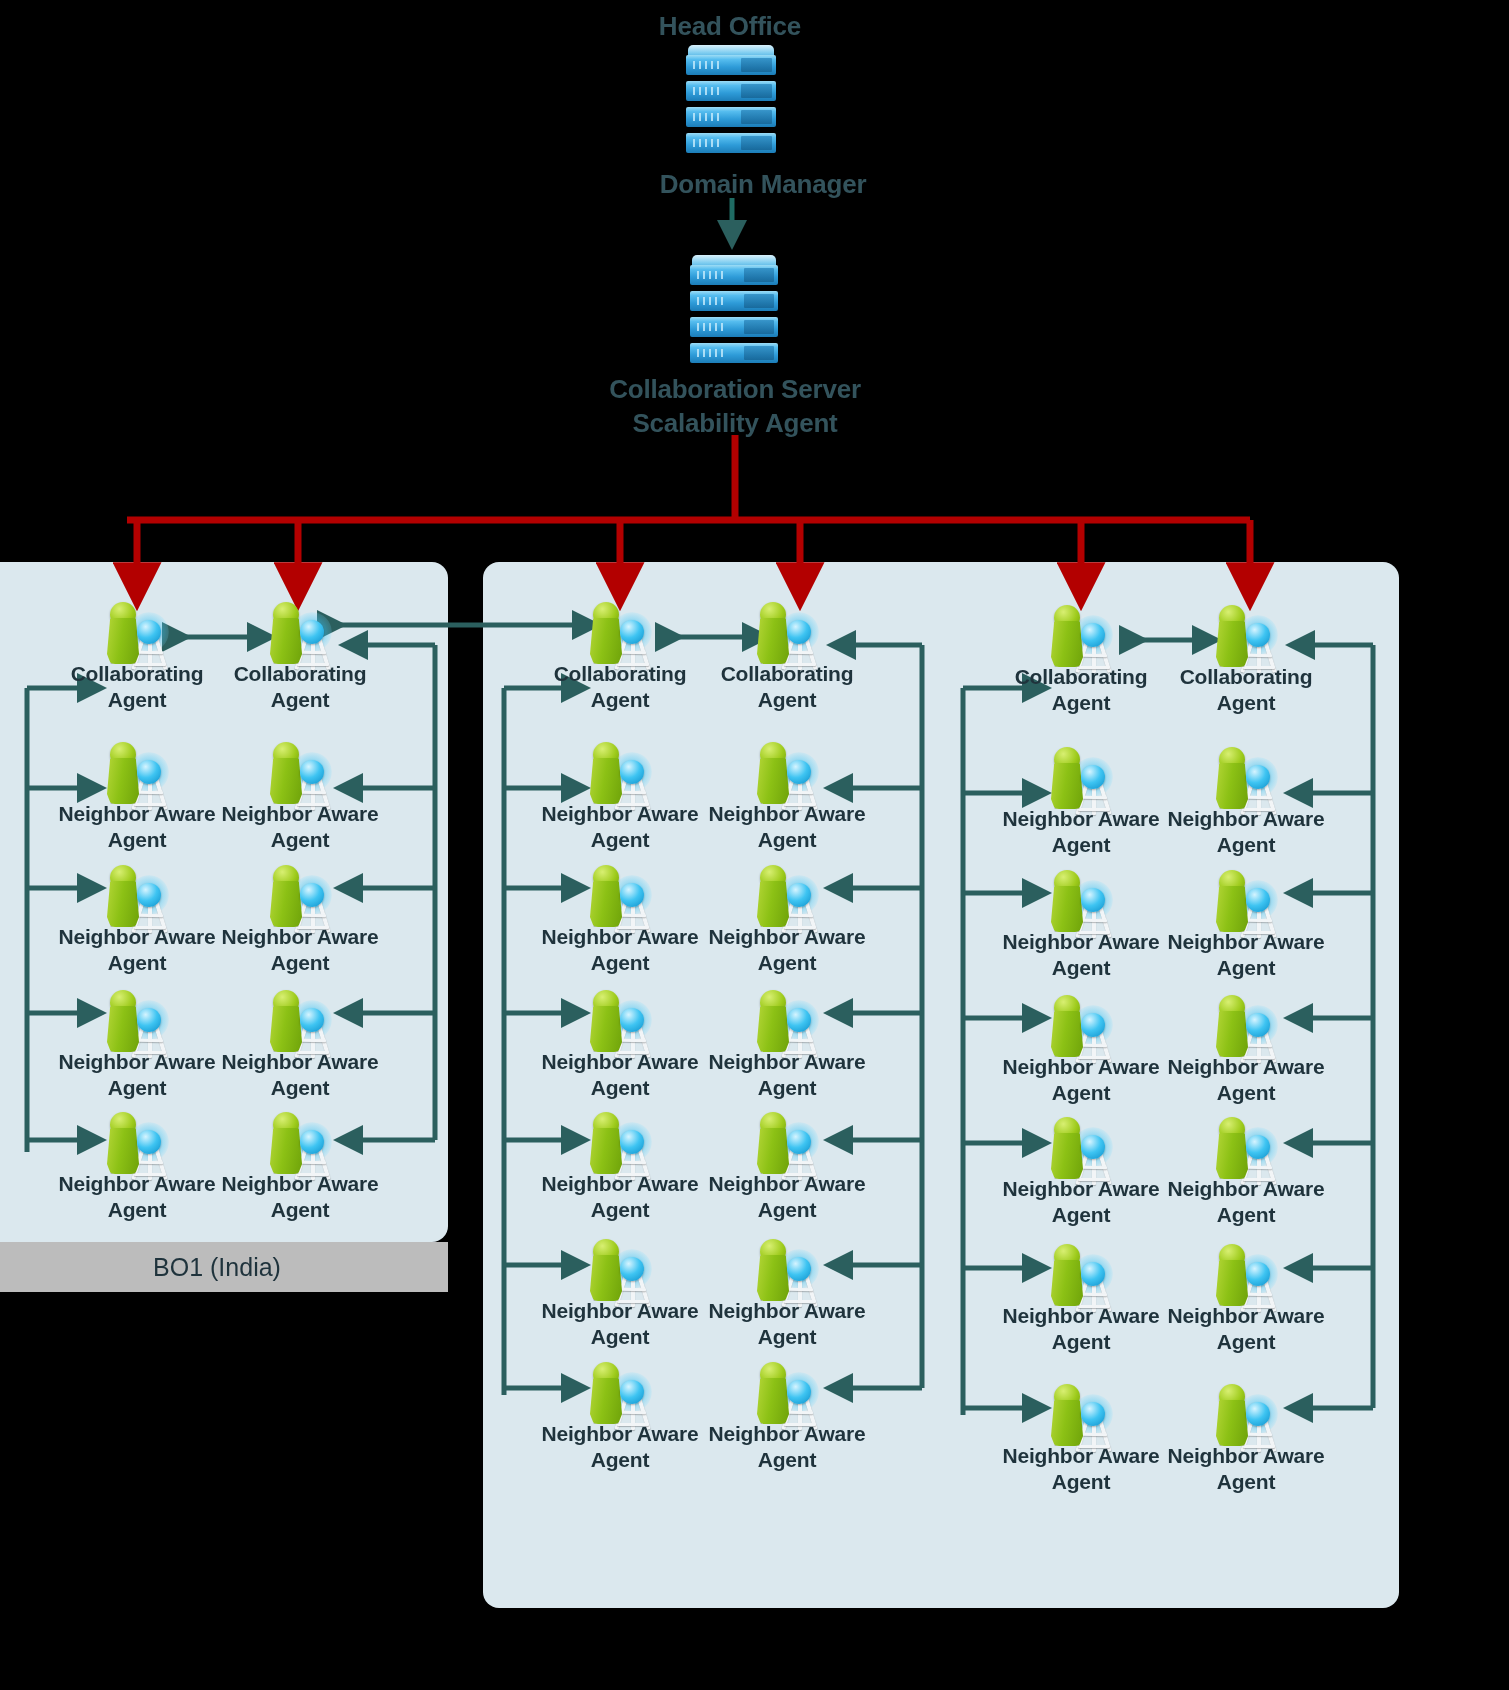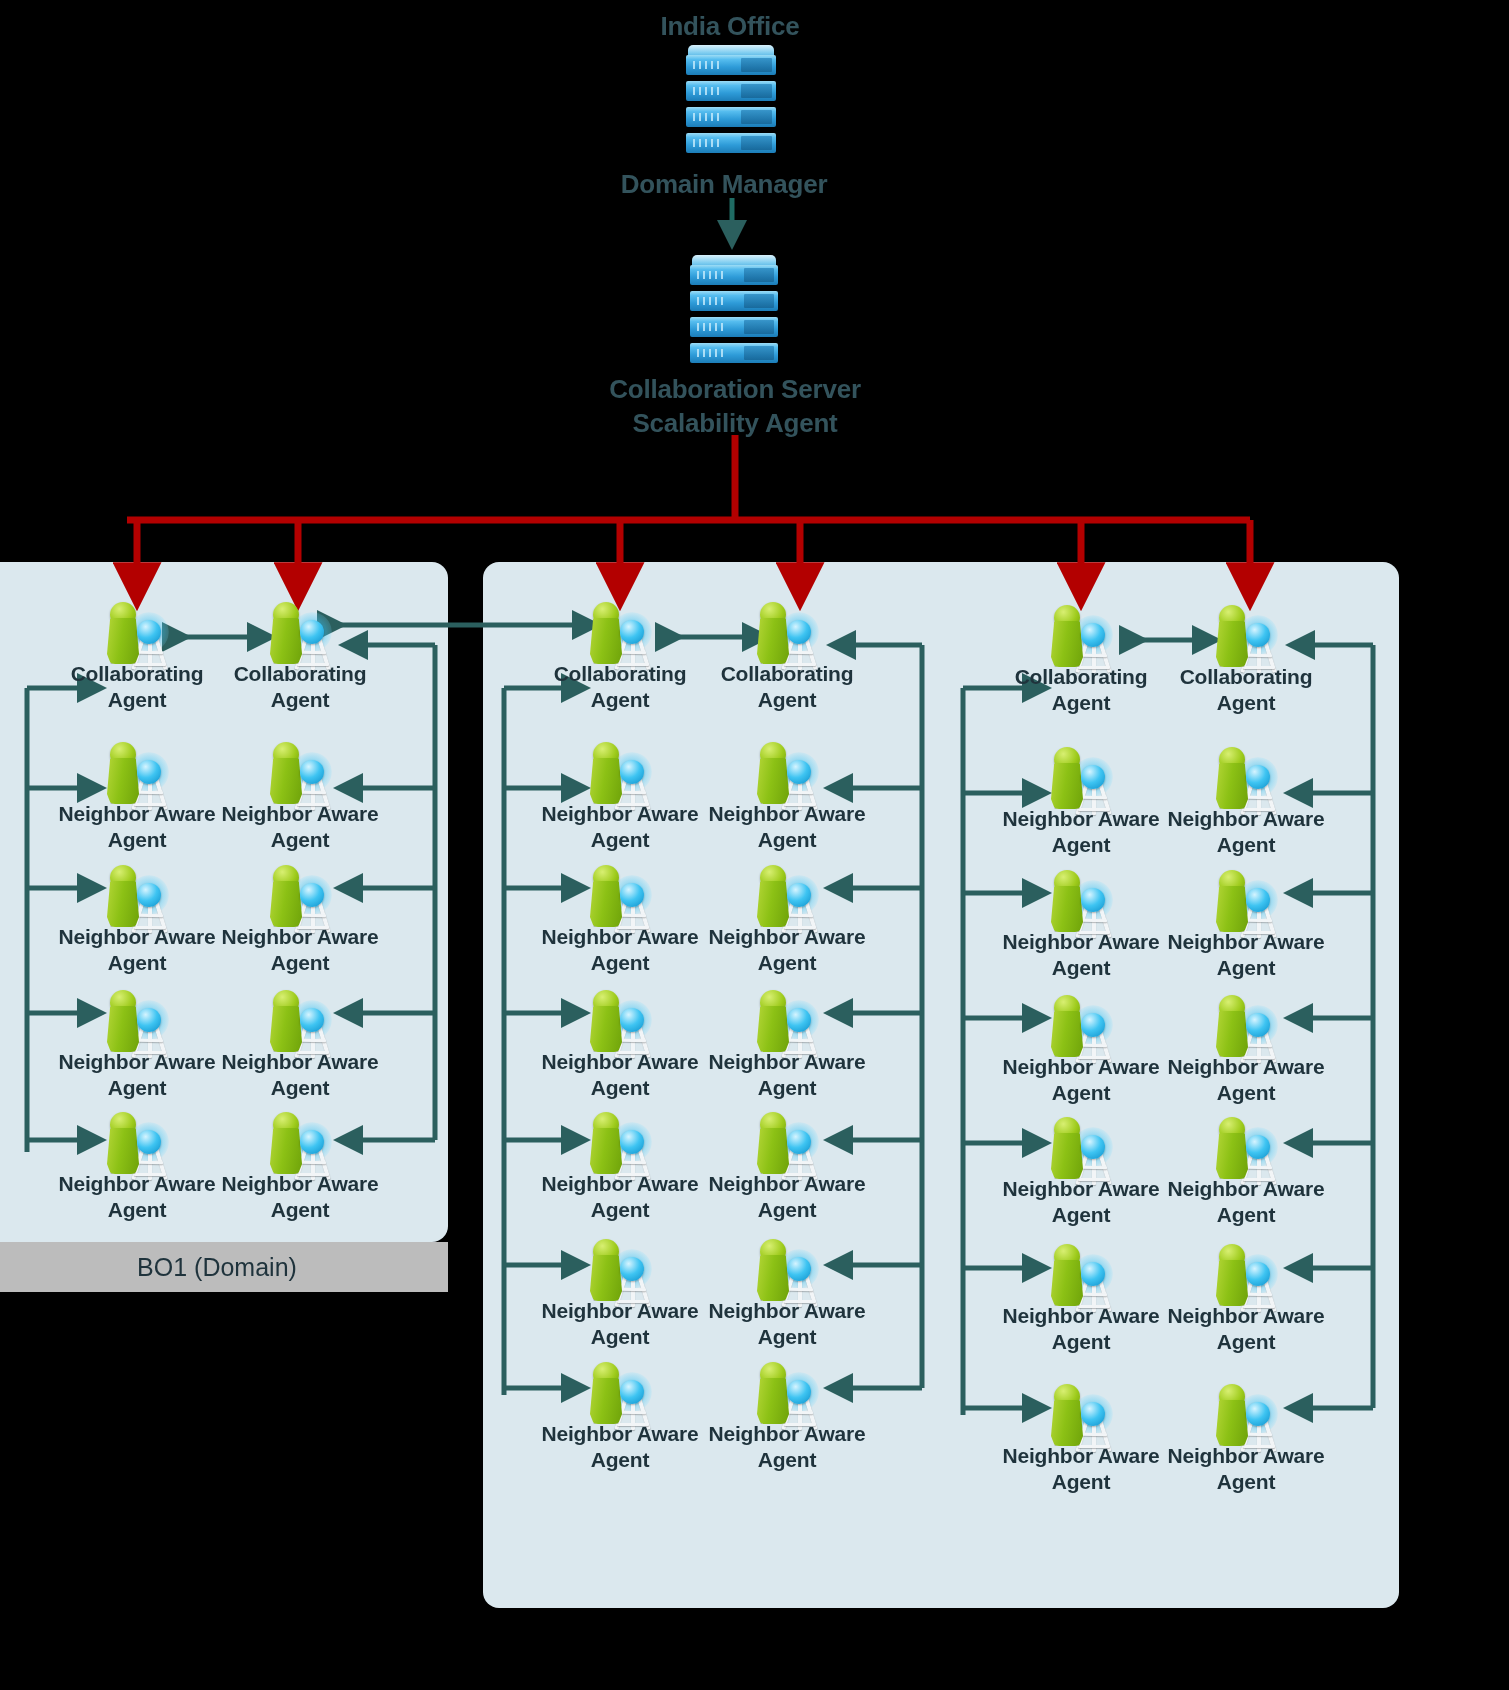--- a/index.html
+++ b/index.html
@@ -69,36 +69,36 @@
   .agent .tri .c1{left:6px;top:13px;width:26px;height:3px;transform:rotate(1deg);}
   .agent .tri .c2{left:3px;top:25px;width:32px;height:3px;}
 </style>
 </head>
 <body>
 
 <div id="stage">
 
   <div class="panel p1" style="left:-14px;top:562px;width:462px;height:680px;"></div>
   <div class="foot" style="left:-14px;top:1242px;width:462px;height:50px;">
-    <span class="footlbl" style="position:relative;">BO1 (Domain)</span>
+    <span class="footlbl" style="position:relative;">BO1 (India)</span>
   </div>
 
   <div class="panel" style="left:483px;top:562px;width:916px;height:1046px;"></div>
 
-  <div class="lbl hdr" style="left:565px;top:12px;width:330px;">India Office</div>
+  <div class="lbl hdr" style="left:565px;top:12px;width:330px;">Head Office</div>
 
   <div class="rack" style="left:686px;top:45px;width:90px;height:115px;">
     <div class="top"></div>
     <div class="unit" style="top:10px;"></div>
     <div class="unit" style="top:36px;"></div>
     <div class="unit" style="top:62px;"></div>
     <div class="unit" style="top:88px;"></div>
   </div>
 
-  <div class="lbl hdr" style="left:559px;top:170px;width:330px;">Domain Manager</div>
+  <div class="lbl hdr" style="left:598px;top:170px;width:330px;">Domain Manager</div>
 
   <div class="rack" style="left:690px;top:255px;width:88px;height:115px;">
     <div class="top"></div>
     <div class="unit" style="top:10px;"></div>
     <div class="unit" style="top:36px;"></div>
     <div class="unit" style="top:62px;"></div>
     <div class="unit" style="top:88px;"></div>
   </div>
 
   <div class="lbl hdr" style="left:545px;top:375px;width:380px;">Collaboration Server</div>

